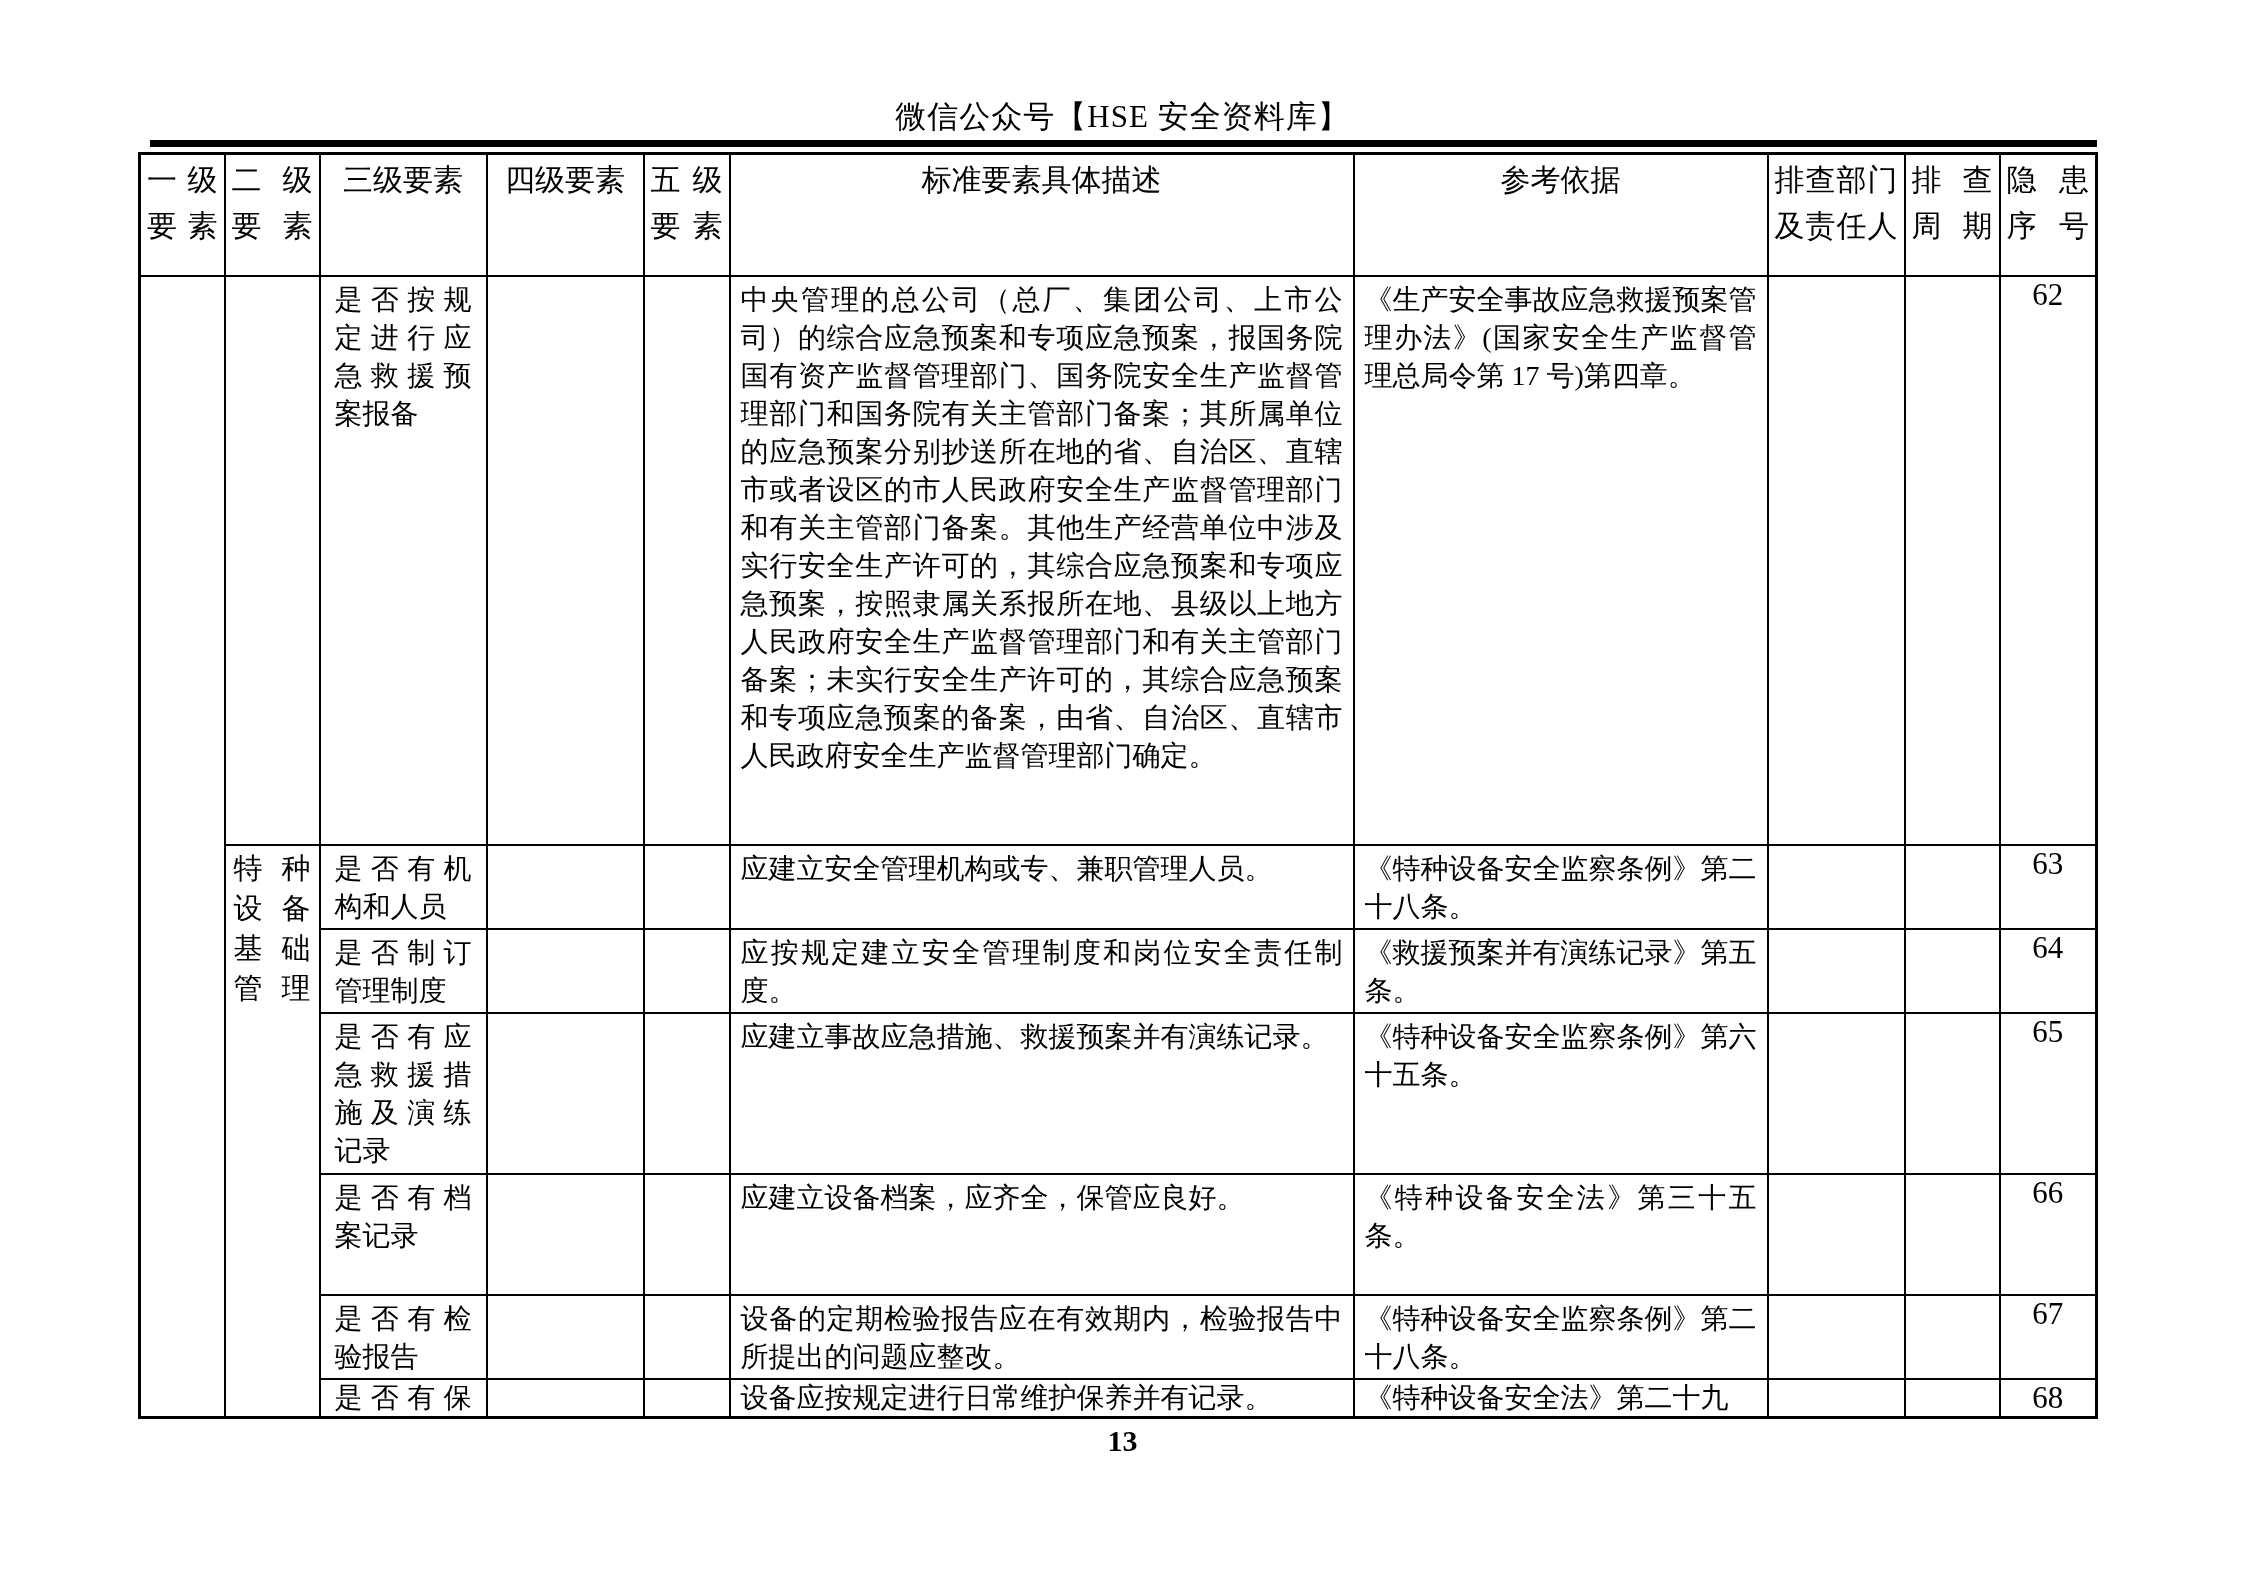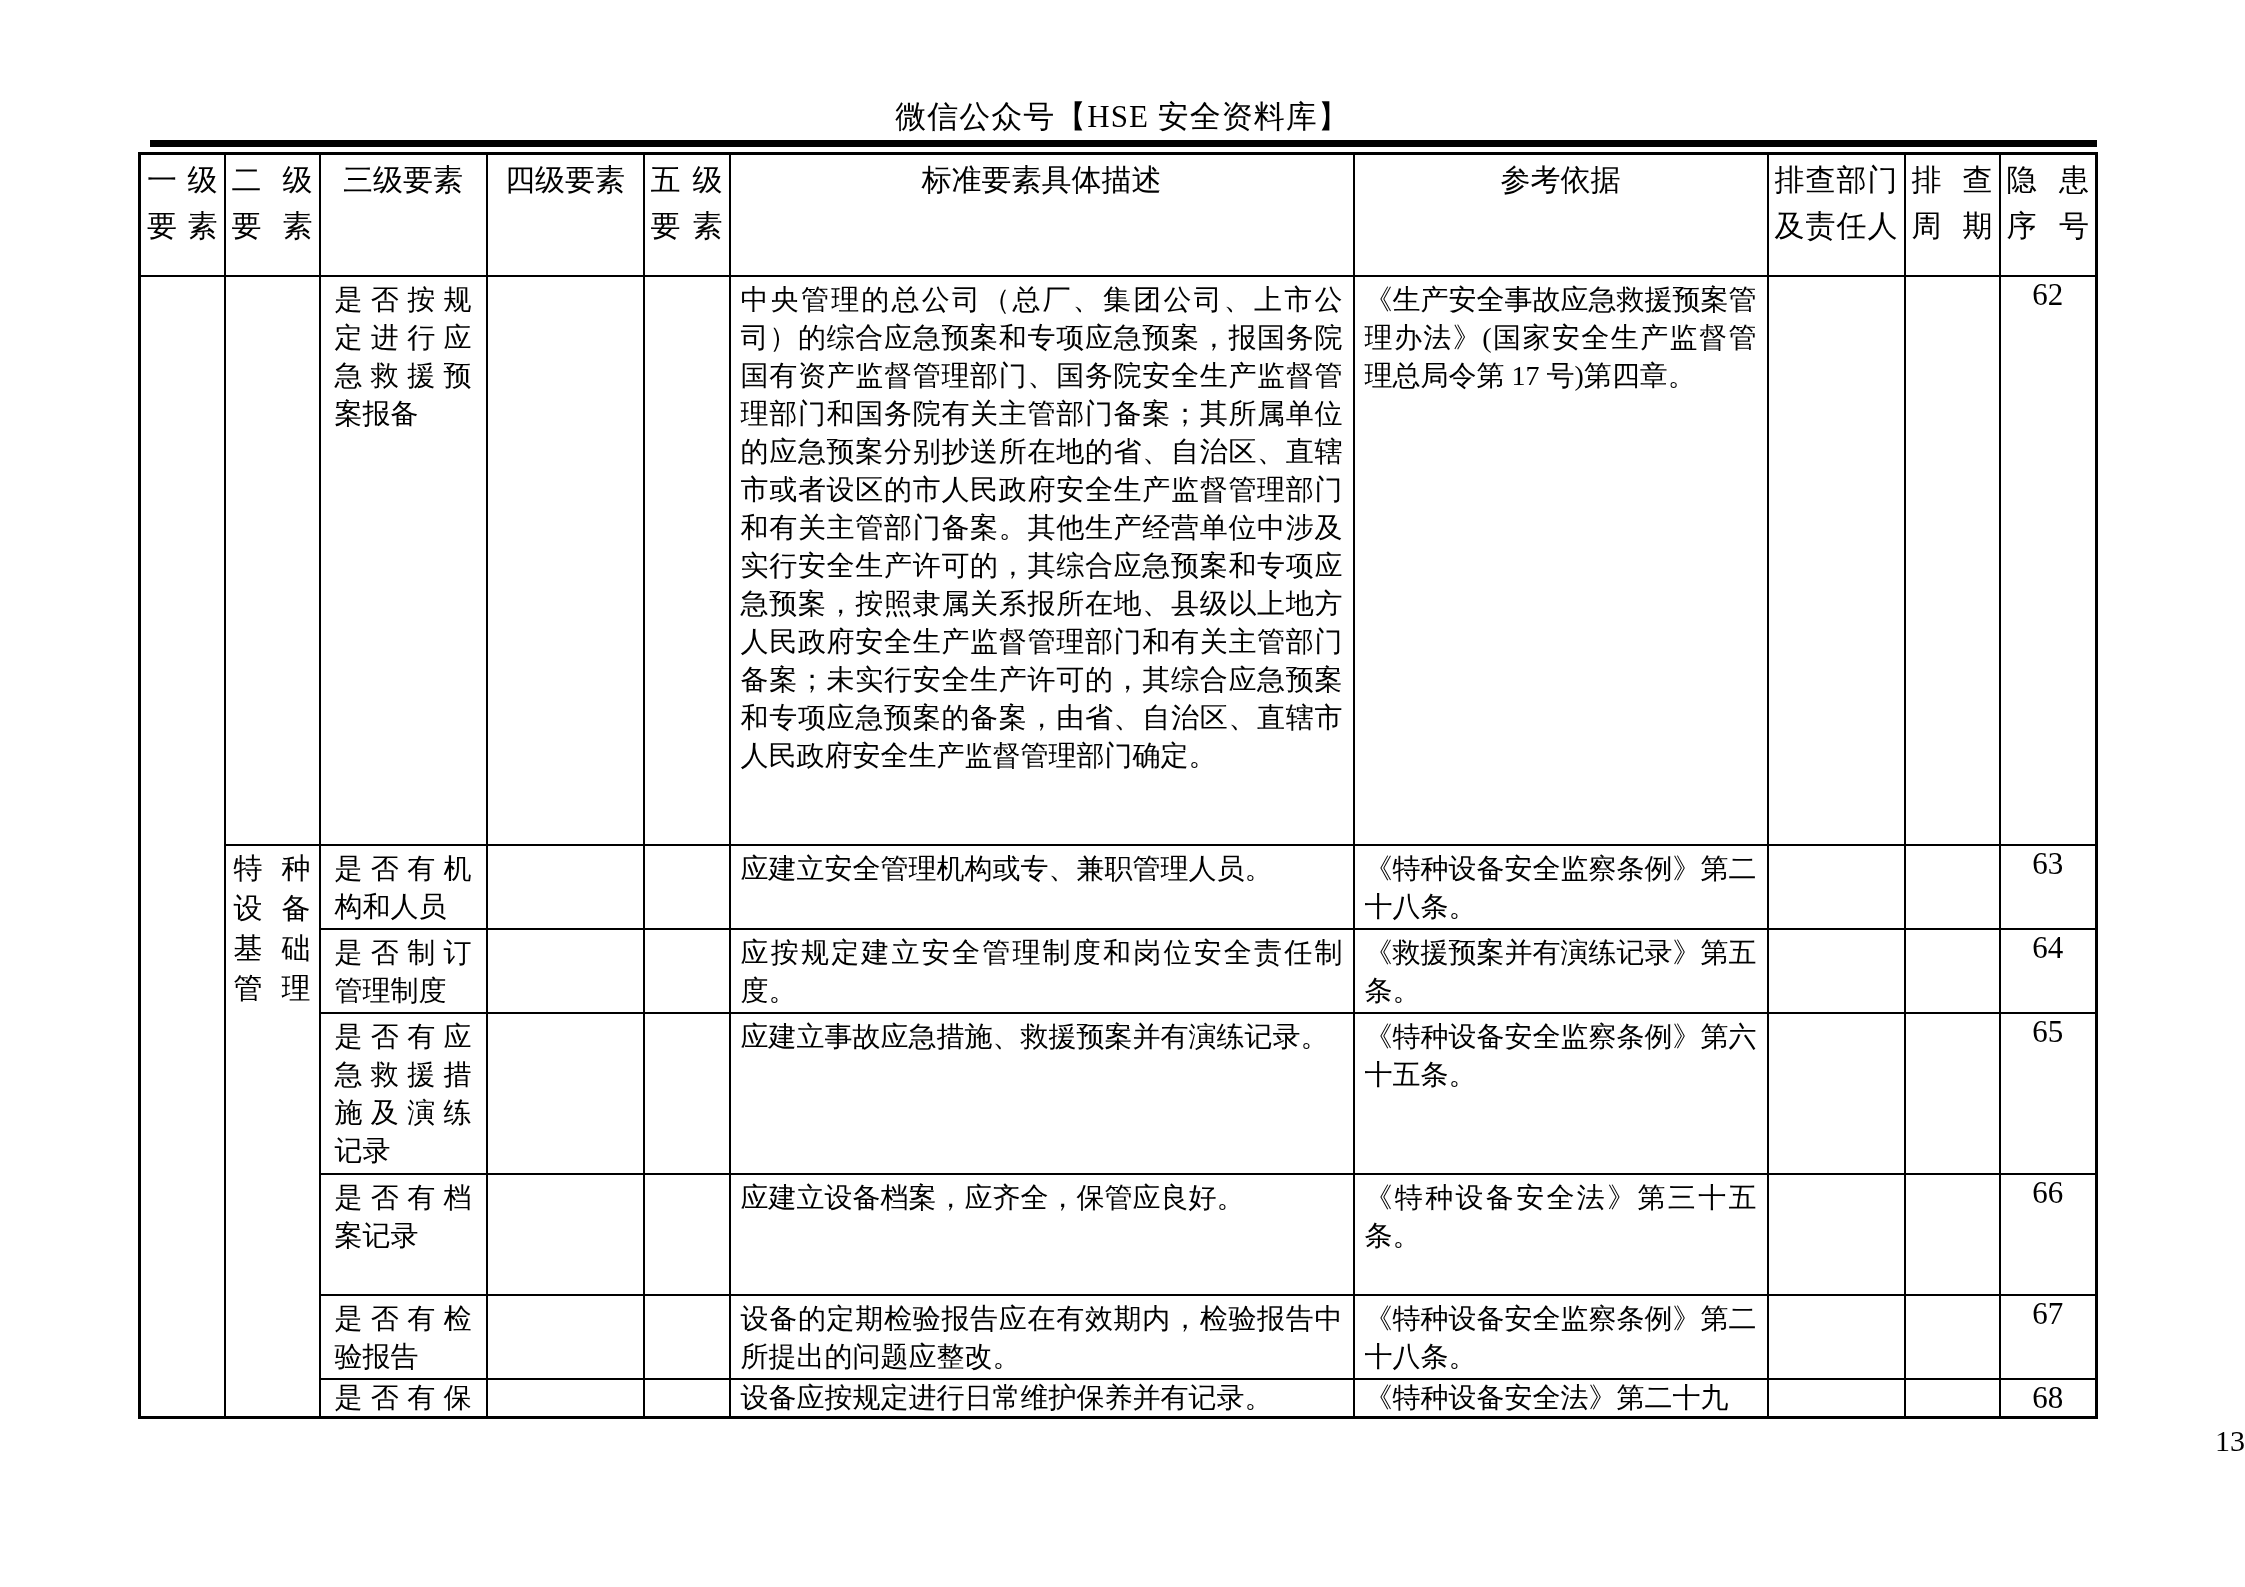--- a/index.html
+++ b/index.html
@@ -82,22 +82,23 @@
     text-align: center;
     font-size: 31px;
     padding: 0 4px;
   }
   td.tight { line-height: 33px; padding-top: 1px; }
   .page-number {
     position: absolute;
     top: 1424px;
     left: 0;
     width: 100%;
-    text-align: right;
+    text-align: center;
     font-size: 30px;
+    font-weight: bold;
   }
 </style>
 </head>
 <body>
 
 <div class="page">
 
   <div class="page-title">微信公众号【HSE 安全资料库】</div>
   <div class="header-rule"></div>
 

